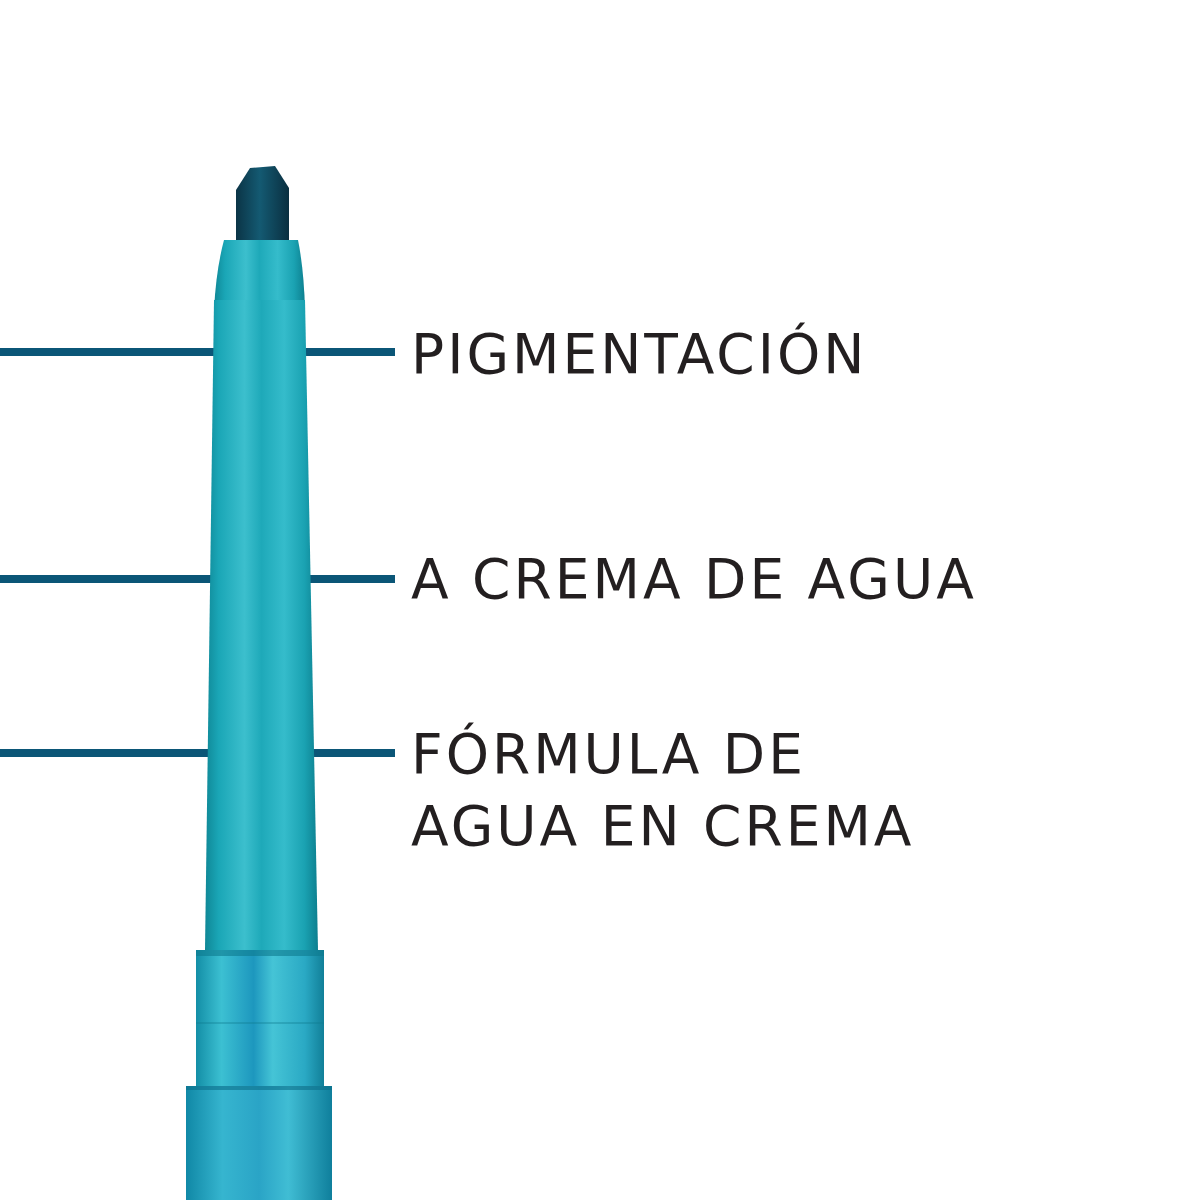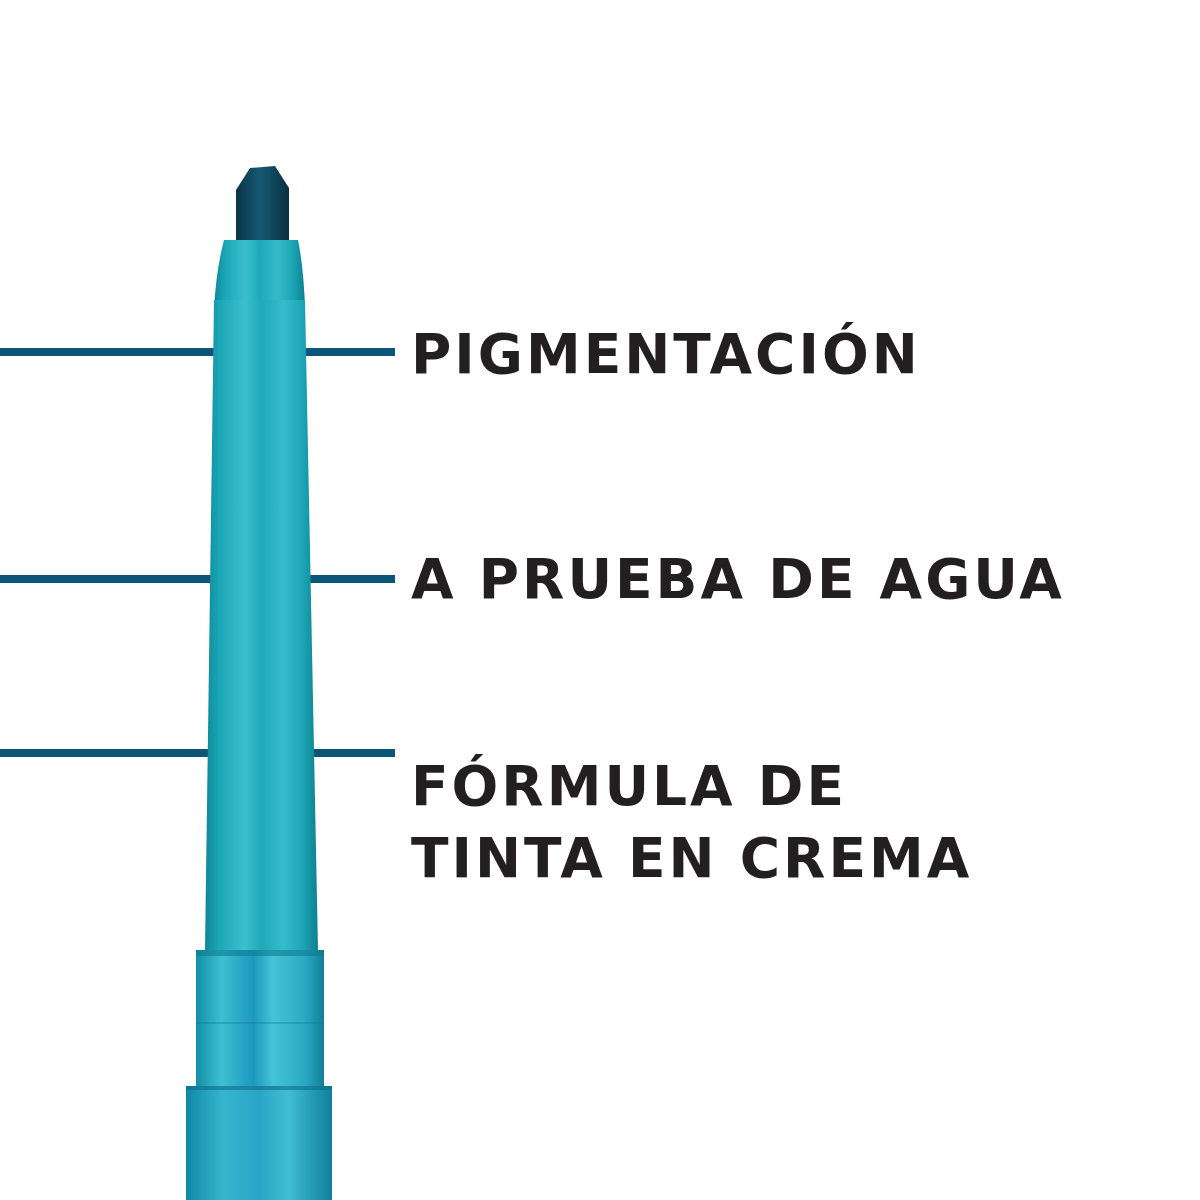--- a/index.html
+++ b/index.html
@@ -1,19 +1,19 @@
 <!DOCTYPE html>
 <html><head>
 <meta charset="utf-8">
 <style>
   html,body{margin:0;padding:0;background:#ffffff;}
   body{width:1200px;height:1200px;position:relative;overflow:hidden;font-family:"DejaVu Sans","Liberation Sans",sans-serif;}
   .line{position:absolute;height:8px;background:#0b5677;}
   .pencil{position:absolute;left:0;top:0;width:1200px;height:1200px;}
-  .label{position:absolute;left:411px;color:#231f20;font-weight:bold;font-size:55px;line-height:72px;letter-spacing:3px;white-space:nowrap;}
+  .label{position:absolute;left:411px;color:#231f20;font-weight:normal;font-size:55px;line-height:72px;letter-spacing:3px;white-space:nowrap;}
   .label span{display:block;}
 </style>
 </head>
 <body>
 
 <div class="line" style="left:0;top:348px;width:215px;"></div>
 <div class="line" style="left:305px;top:348px;width:90px;"></div>
 <div class="line" style="left:0;top:575px;width:212px;"></div>
 <div class="line" style="left:308px;top:575px;width:87px;"></div>
 <div class="line" style="left:0;top:749px;width:209px;"></div>
@@ -63,18 +63,18 @@
   <rect x="196" y="1022" width="128" height="2" fill="#0e7a8e" opacity="0.35"></rect>
 
   <rect x="186" y="1086" width="146" height="114" fill="url(#lower)"></rect>
   <rect x="186" y="1086" width="146" height="4" fill="#0c6e88" opacity="0.6"></rect>
 </svg>
 
 <div class="label" style="top:318px;">
   <span>PIGMENTACIÓN</span>
 </div>
 <div class="label" style="top:543px;">
-  <span>A PRUEBA DE AGUA</span>
+  <span>A CREMA DE AGUA</span>
 </div>
-<div class="label" style="top:750px;">
+<div class="label" style="top:718px;">
   <span>FÓRMULA DE</span>
-  <span>TINTA EN CREMA</span>
+  <span>AGUA EN CREMA</span>
 </div>
 
 </body></html>

